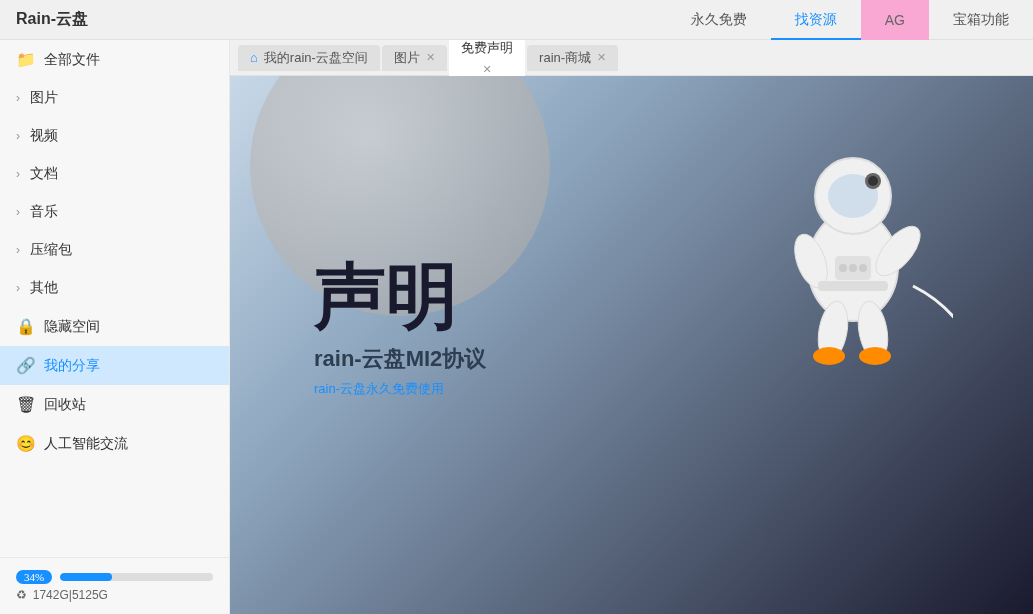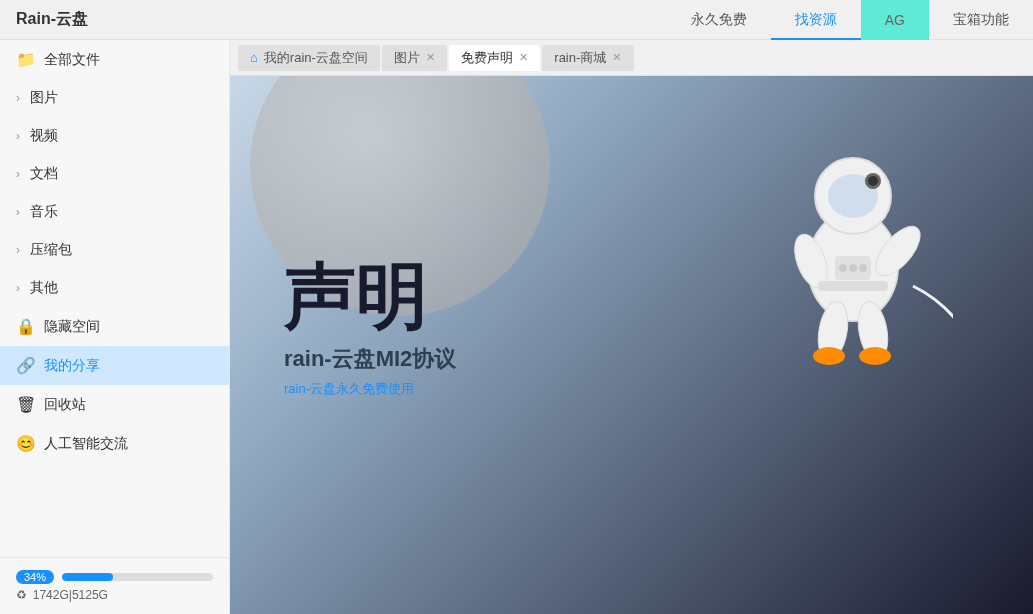--- a/index.html
+++ b/index.html
@@ -114,20 +114,21 @@
       height: 100%;
       background: #1890ff;
       border-radius: 4px;
     }
     .storage-badge {
       background: #1890ff;
       color: white;
       border-radius: 10px;
       padding: 1px 8px;
       font-size: 11px;
+      font-family: Liberation Serif, serif;
     }
     .storage-info {
       display: flex;
       align-items: center;
       gap: 6px;
       font-size: 12px;
       color: #666;
     }
 
     
@@ -148,20 +149,21 @@
       color: #555;
       background: #e0e0e0;
       border-radius: 4px 4px 0 0;
       cursor: pointer;
       gap: 6px;
       white-space: nowrap;
     }
     .tab.active {
       background: white;
       color: #333;
+      flex-direction: column;
     }
     .tab-home {
       color: #1890ff;
     }
     .tab-close {
       font-size: 11px;
       color: #999;
       cursor: pointer;
     }
 
@@ -182,21 +184,21 @@
 
     
     .banner {
       width: 100%;
       height: 100%;
       background: linear-gradient(135deg, #c8d8e8 0%, #8fa8c0 30%, #1a1a2e 100%);
       position: relative;
       display: flex;
       flex-direction: column;
       justify-content: center;
-      padding: 40px 54px;
+      padding: 40px 84px;
       overflow: hidden;
     }
 
     
     .moon {
       position: absolute;
       top: -60px;
       left: 20px;
       width: 300px;
       height: 300px;
@@ -271,21 +273,21 @@
     }
   </style>
 </head>
 <body>
 
 <div class="titlebar">
   <span class="titlebar-logo">Rain-云盘</span>
   <div class="titlebar-nav">
     <div class="nav-item">永久免费</div>
     <div class="nav-item active">找资源</div>
-    <div class="nav-item" style="background:#5eead4; color:#666; min-width:40px; justify-content:center;">AG</div>
+    <div class="nav-item" style="background:#f9a8d4; color:#666; min-width:40px; justify-content:center;">AG</div>
     <div class="nav-item" style="position:relative;">宝箱功能</div>
   </div>
 </div>
 
 <div class="main-layout">
 
   <div class="sidebar">
 
     <div class="sidebar-item">
       <span class="icon">📁</span>

